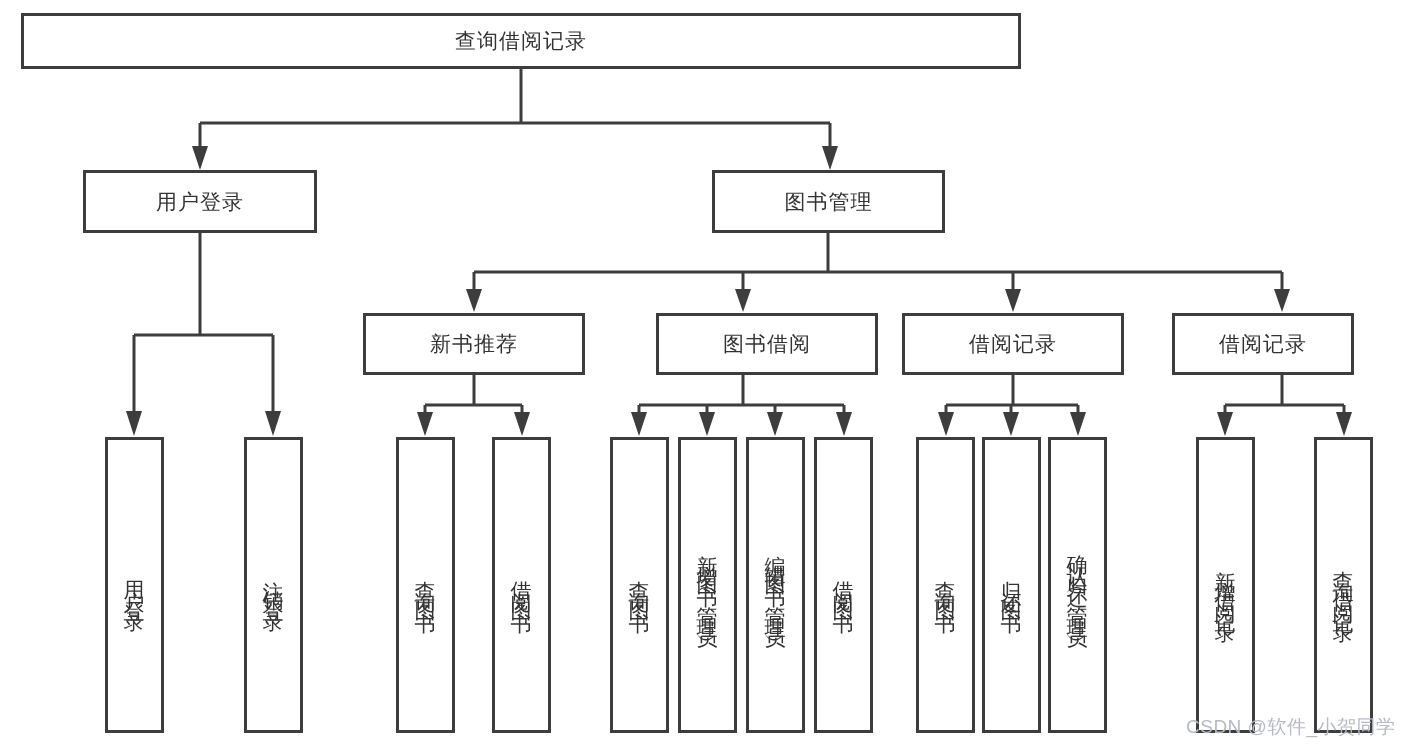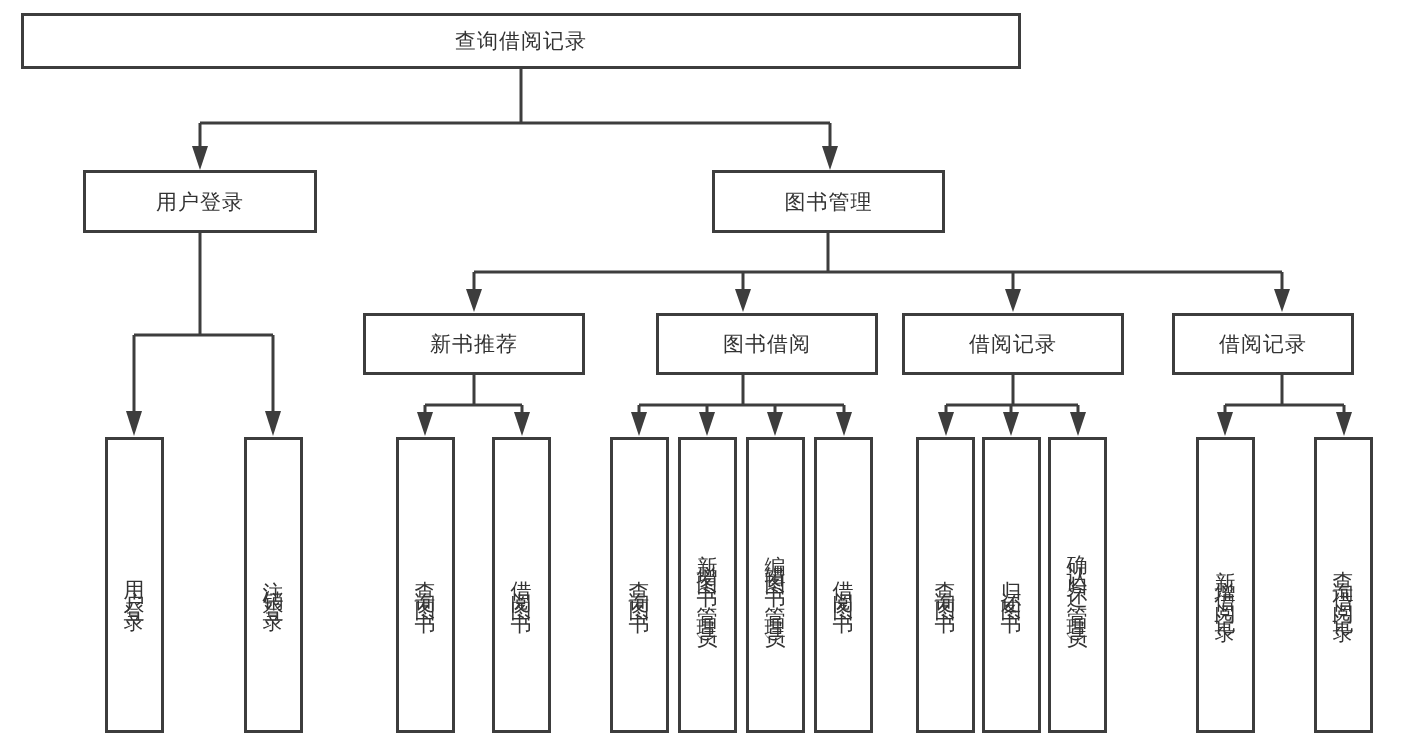--- a/index.html
+++ b/index.html
@@ -178,13 +178,14 @@
   <div class="node leaf lf-11">
     <span>确认归还（管理员）</span>
   </div>
   <div class="node leaf lf-12">
     <span>新增借阅记录</span>
   </div>
   <div class="node leaf lf-13">
     <span>查询借阅记录</span>
   </div>
 
+  <div class="watermark">CSDN @软件_小贺同学</div>
 </div>
 
 </body></html>

